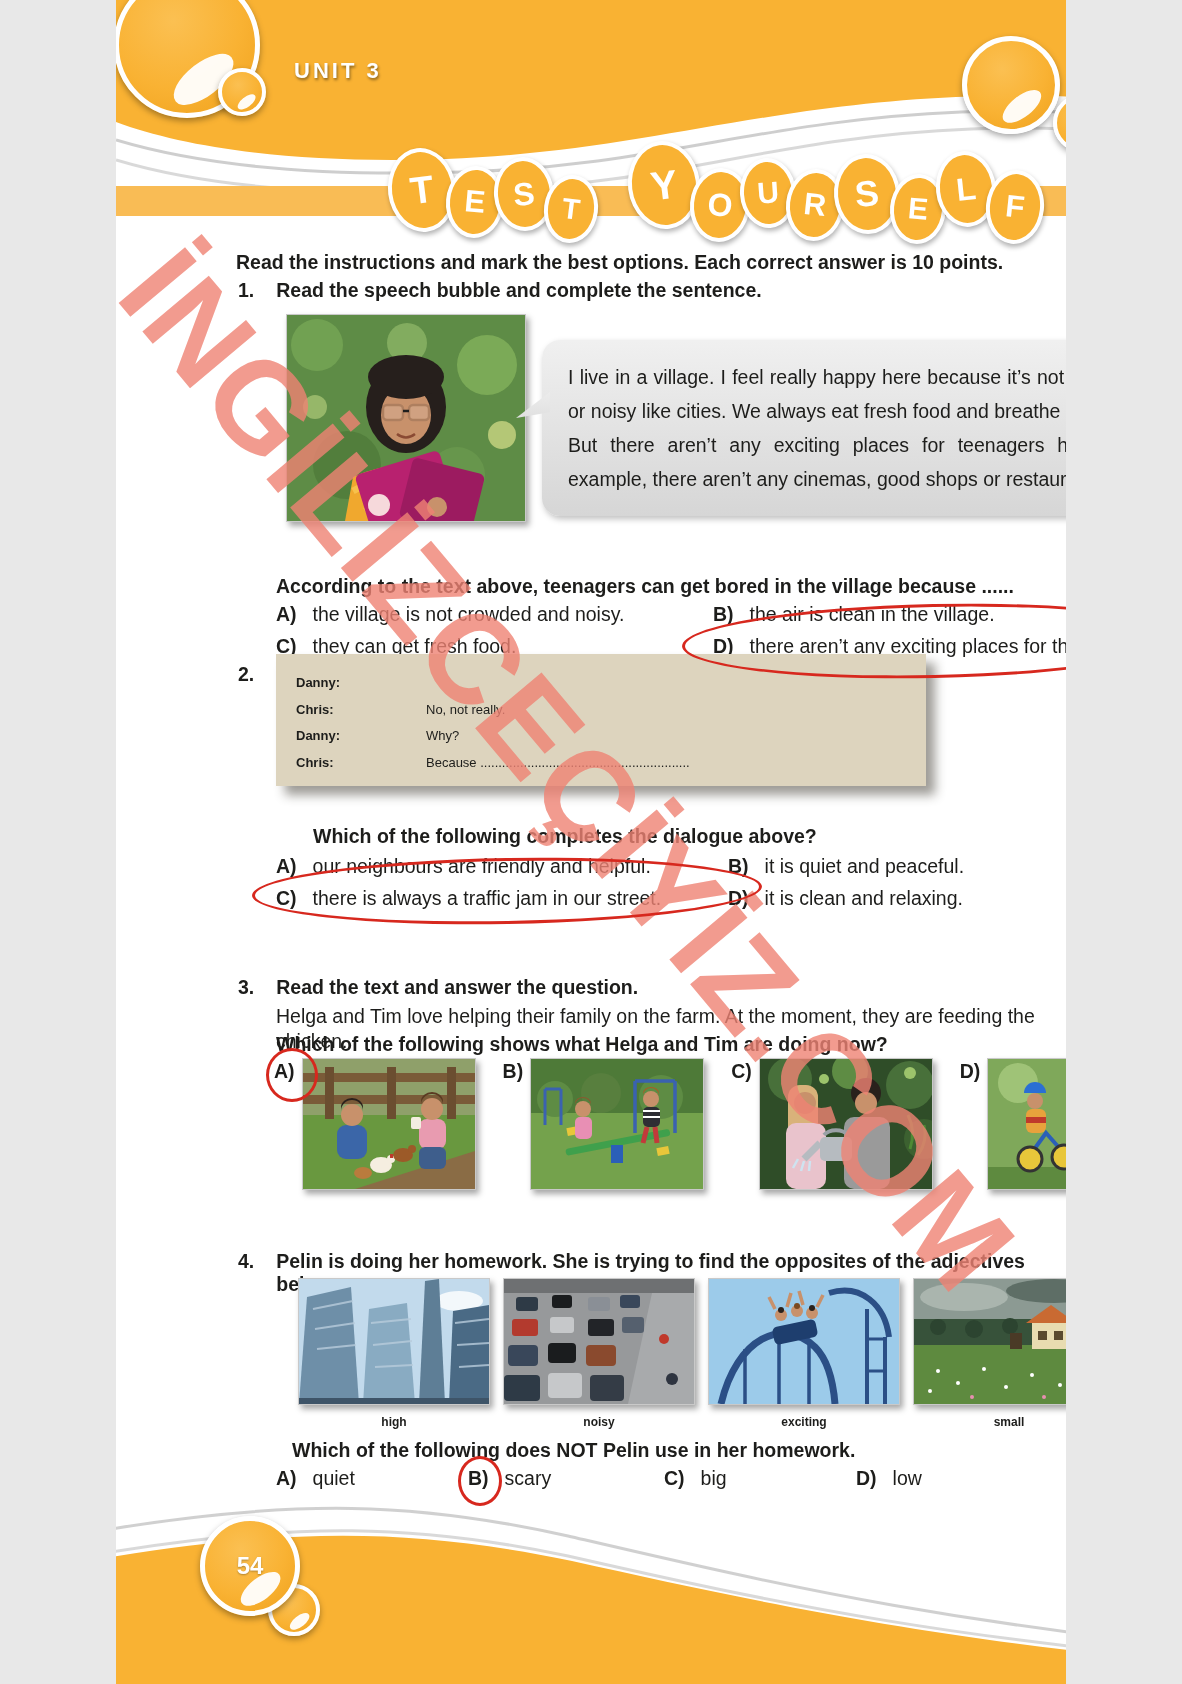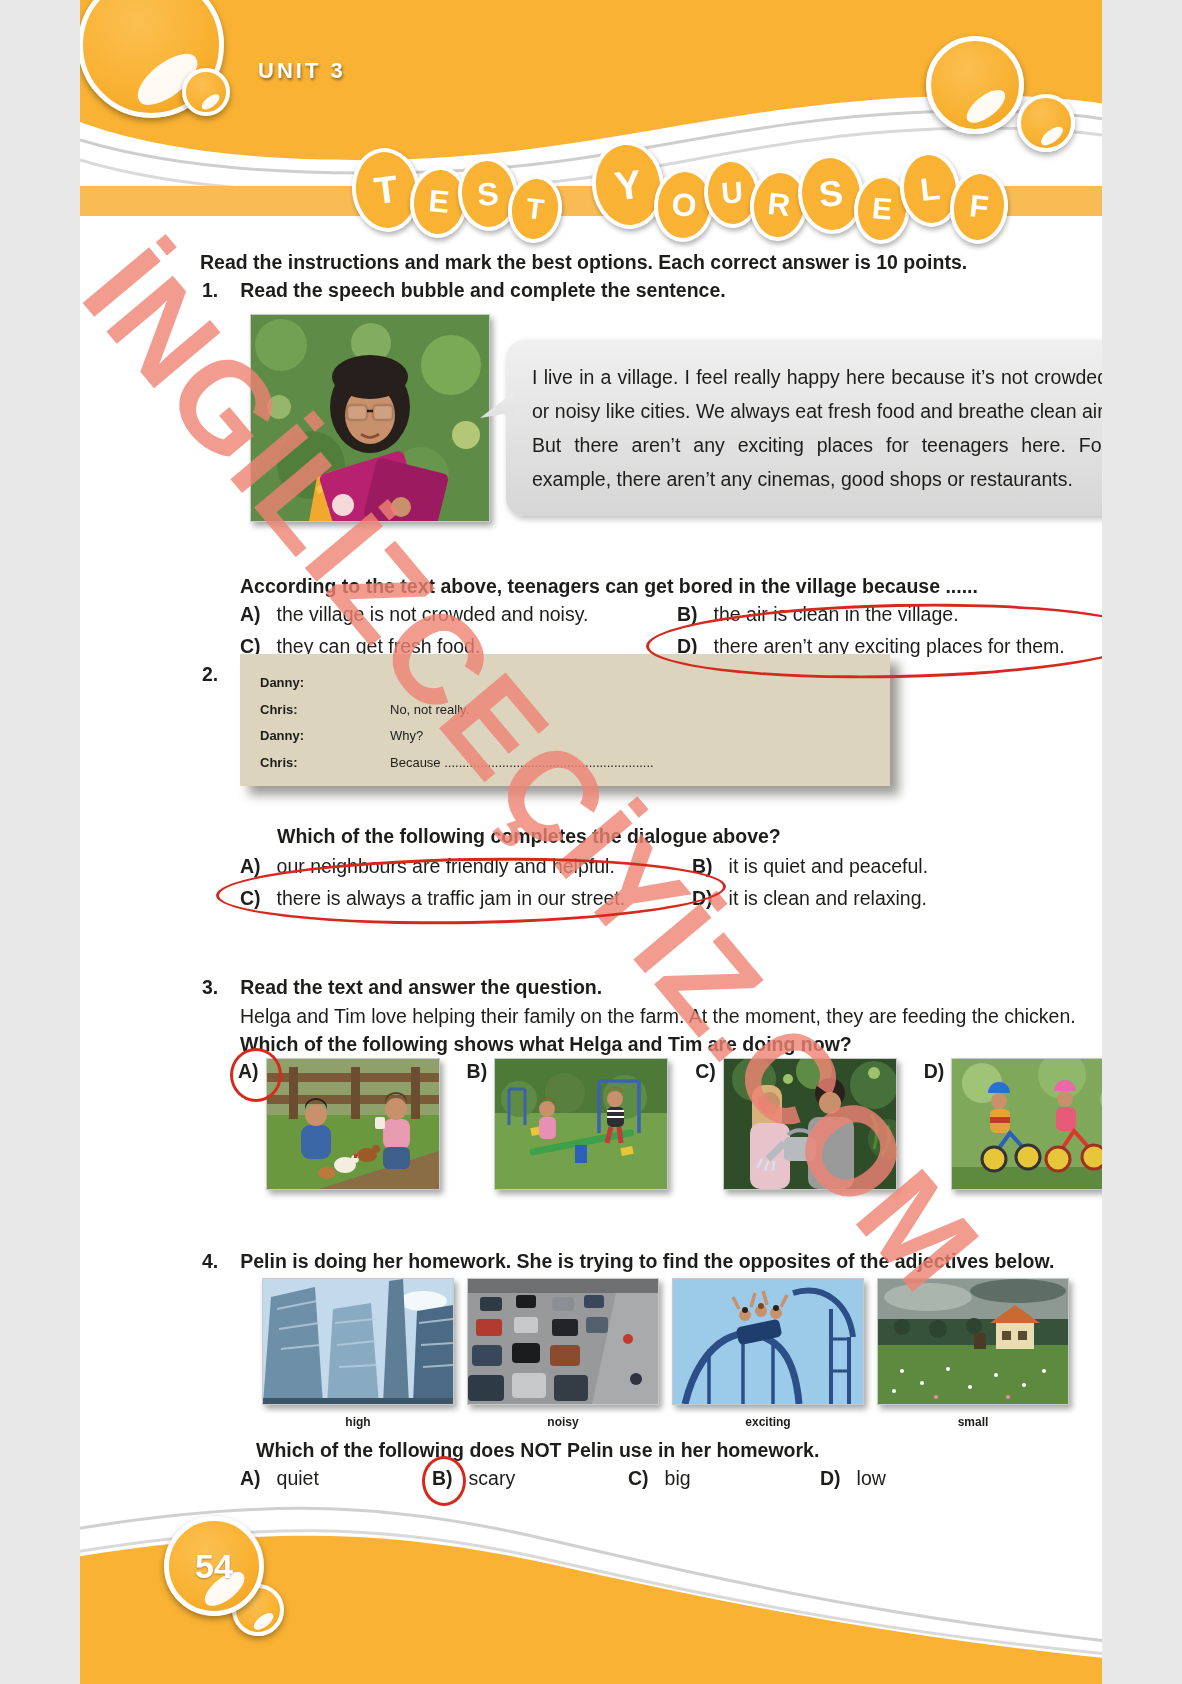--- a/index.html
+++ b/index.html
@@ -1,17 +1,17 @@
 <!DOCTYPE html>
 <html><head>
 <meta charset="utf-8">
 <style>
   html,body{margin:0;padding:0;background:#e8e8e8;}
   .page{
-    position:relative; width:1022px; height:1684px; margin:0 auto;
+    position:relative; width:950px; height:1684px; margin:0 auto;
     background:#ffffff; overflow:hidden;
     font-family:"Liberation Sans","DejaVu Sans",sans-serif;
     color:#1d1d1b;
   }
   
   .hdr-svg{position:absolute;top:0;left:0;z-index:1;}
   .title-strip{position:absolute;left:0;top:186px;width:1182px;height:30px;background:#f9bc55;z-index:2;}
   .unit-label{
     position:absolute;left:178px;top:58px;z-index:3;color:#fff;font-weight:bold;
     font-size:22px;letter-spacing:3px;text-shadow:1px 2px 3px rgba(0,0,0,.45);
@@ -102,21 +102,21 @@
     font-size:126px;font-weight:bold;letter-spacing:2px;white-space:nowrap;
     color:#ef8374;opacity:.8;transform:rotate(50deg);transform-origin:0 0;
   }
   
   .ftr-svg{position:absolute;left:0;top:1424px;z-index:6;}
   .bub.pb1{left:84px;top:1516px;width:90px;height:90px;z-index:8;}
   .bub.pb2{left:152px;top:1584px;width:44px;height:44px;border-width:4px;z-index:7;}
   .page-num{
     position:absolute;left:84px;top:1516px;width:100px;height:100px;z-index:9;
     display:flex;align-items:center;justify-content:center;
-    color:#fff;font-weight:bold;font-size:34px;text-shadow:0 1px 2px rgba(0,0,0,.3);
+    color:#fff;font-weight:bold;font-size:24px;text-shadow:0 1px 2px rgba(0,0,0,.3);
   }
 </style>
 </head>
 <body>
 
 <div class="page">
 
   <svg class="hdr-svg" width="1182" height="250" viewBox="0 0 1182 250">
     <path d="M0,0 H1182 V152 C1080,106 990,90 840,97 C640,106 520,152 330,159 C180,164 70,148 0,122 Z" fill="#f9b233"></path>
     <path d="M0,140 C80,164 190,177 345,172 C545,166 645,120 845,112 C1005,106 1105,126 1182,170" fill="none" stroke="#c6c6c6" stroke-width="3" opacity=".85"></path>

